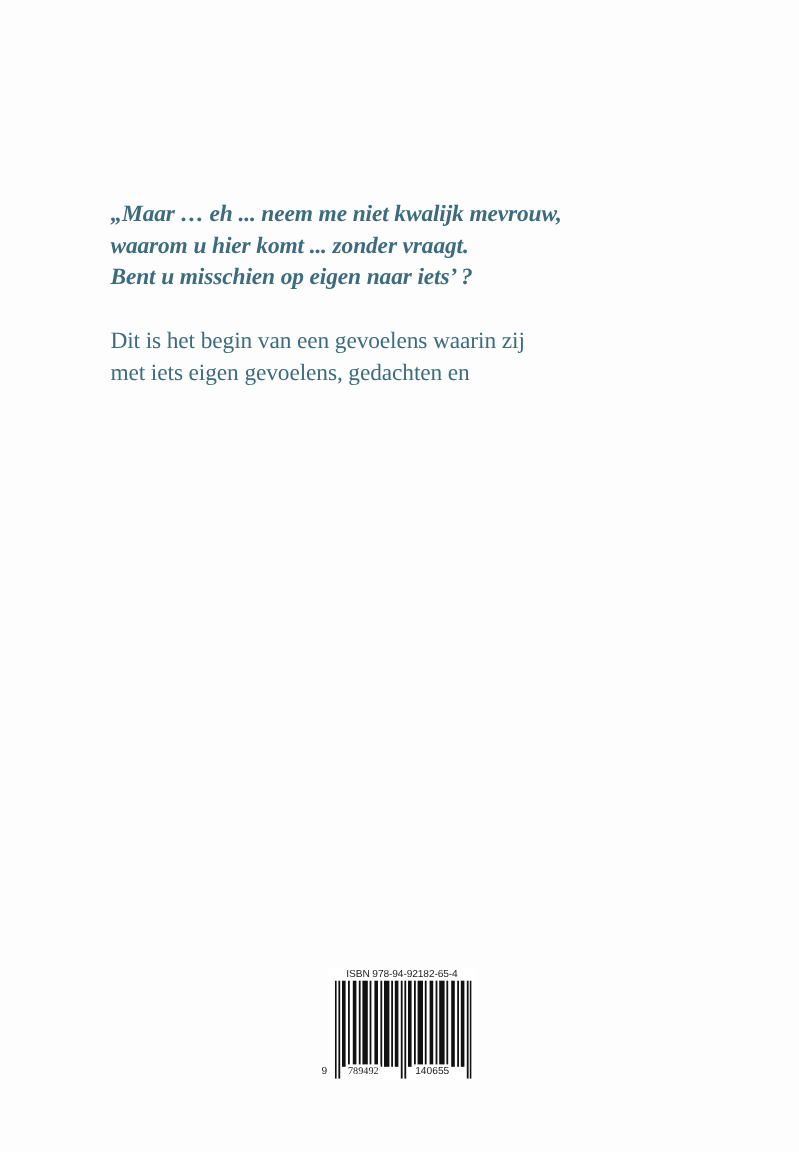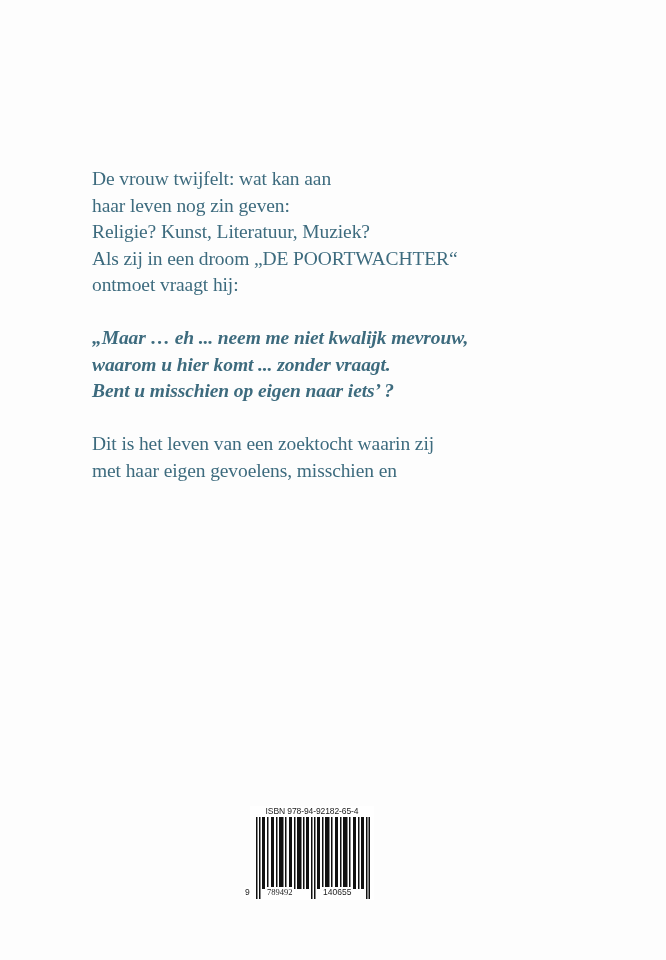--- a/index.html
+++ b/index.html
@@ -10,53 +10,46 @@
   }
   .blurb {
     position: absolute; left: 92px; top: 166px;
     color: #3d6b7e; font-size: 19.5px; line-height: 26.5px;
     letter-spacing: -0.1px;
   }
   .para { margin: 0 0 26.5px 0; }
   .para.italic { font-style: italic; font-weight: bold; }
   .line { display: block; white-space: nowrap; }
   .barcode-box {
-    position: absolute; left: 250px; top: 806px; width: 124px; height: 94px;
+    position: absolute; left: 273px; top: 806px; width: 124px; height: 94px;
     background: #ffffff;
   }
   .isbn-text {
     position: absolute; left: 0; top: 0; width: 124px; text-align: center;
     font-family: "Liberation Sans", "DejaVu Sans", sans-serif;
     font-size: 8.5px; color: #222; letter-spacing: -0.1px;
   }
   .bars { position: absolute; left: 6px; top: 11px; width: 114px; height: 82px; }
   .digits {
     position: absolute; top: 81px; font-family: "Liberation Sans", "DejaVu Sans", sans-serif;
     font-size: 8.5px; color: #222; background: #fff; padding: 0 1px;
   }
 </style>
 </head>
 <body>
 
 <div class="blurb">
-  <p class="para">
-    <span class="line">De vrouw twijfelt: wat kan aan</span>
-    <span class="line">haar leven nog zin geven:</span>
-    <span class="line">Religie? Kunst, Literatuur, Muziek?</span>
-    <span class="line">Als zij in een droom „DE POORTWACHTER“</span>
-    <span class="line">ontmoet vraagt hij:</span>
-  </p>
   <p class="para italic">
     <span class="line">„Maar … eh ... neem me niet kwalijk mevrouw,</span>
     <span class="line">waarom u hier komt ... zonder vraagt.</span>
     <span class="line">Bent u misschien op eigen naar iets’ ?</span>
   </p>
   <p class="para">
-    <span class="line">Dit is het leven van een zoektocht waarin zij</span>
-    <span class="line">met haar eigen gevoelens, misschien en</span>
+    <span class="line">Dit is het begin van een gevoelens waarin zij</span>
+    <span class="line">met iets eigen gevoelens, gedachten en</span>
   </p>
 </div>
 
 <div class="barcode-box">
   <div class="isbn-text">ISBN 978-94-92182-65-4</div>
   <svg class="bars" viewBox="0 0 114 82" preserveAspectRatio="none">
     <g fill="#111">
       <rect x="0" y="0" width="1.5" height="82"></rect>
       <rect x="3" y="0" width="1.5" height="82"></rect>
       <rect x="6" y="0" width="3" height="72"></rect>

